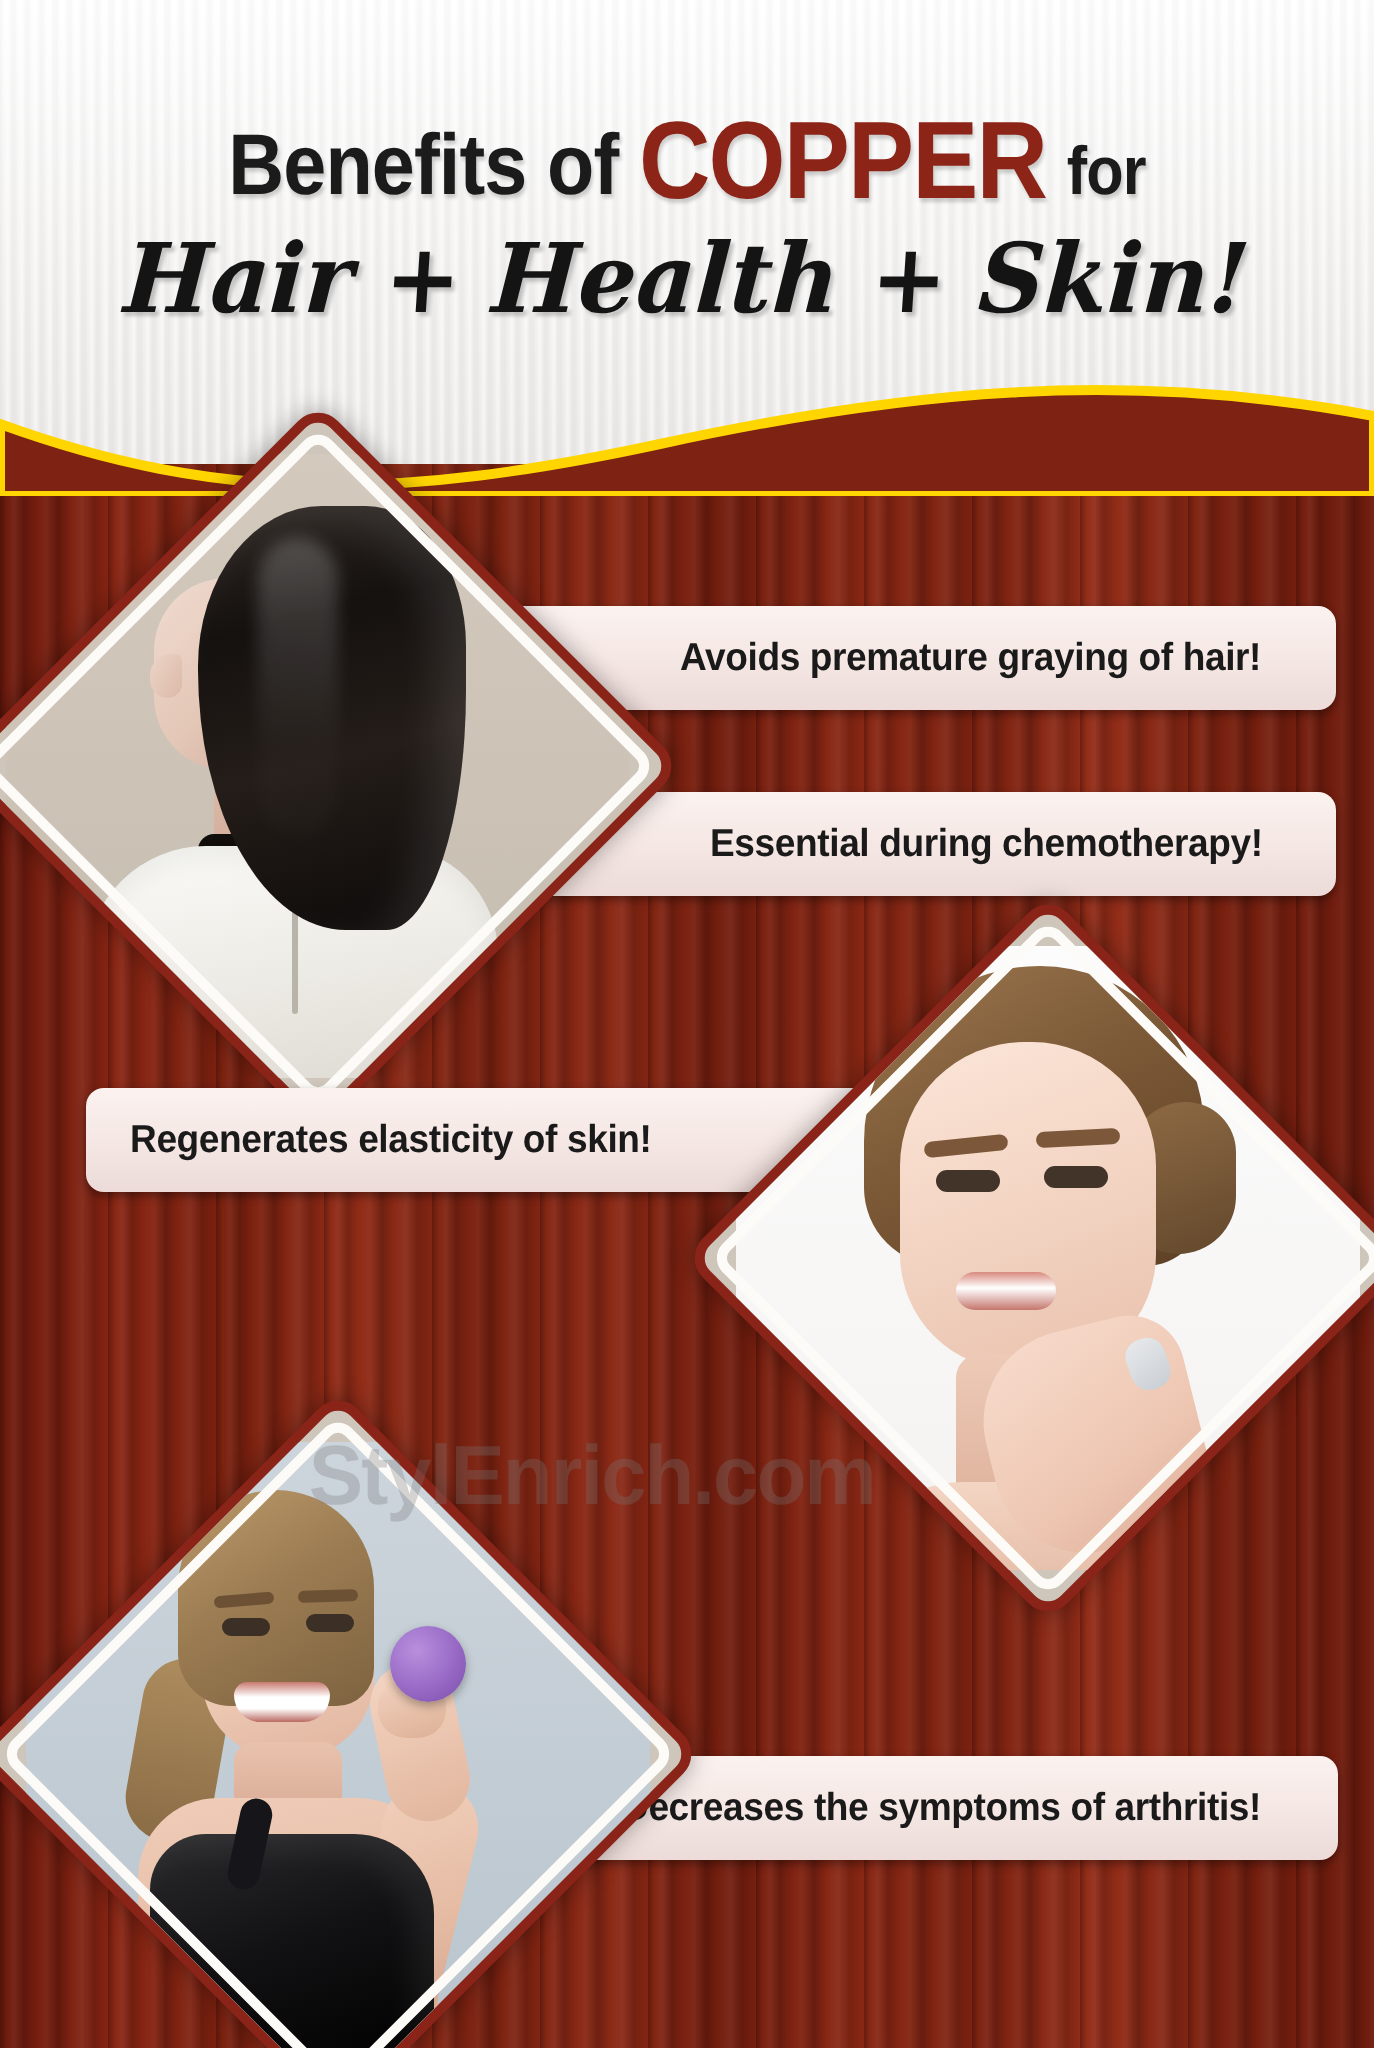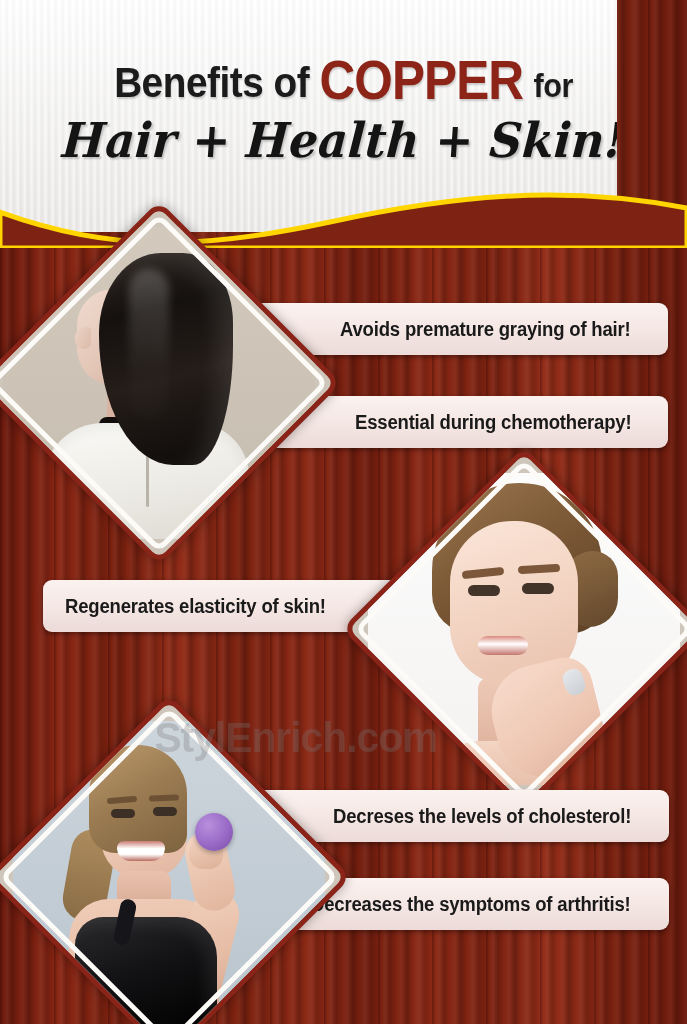--- a/index.html
+++ b/index.html
@@ -37,21 +37,21 @@
         #7a2110 35%, #8d2916 44%, #721d0e 53%, #8c2815 62%,
         #7c2211 71%, #942d19 80%, #7a2110 89%, #6e1b0d 100%),
       radial-gradient(ellipse 120% 70% at 50% 40%, rgba(255,255,255,0.09), rgba(0,0,0,0.30) 85%);
     background-size: 54px 100%, 100% 100%, 100% 100%;
   }
 
   
   .header {
     position: absolute;
     left: 0; top: 0;
-    width: 617px;
+    width: 687px;
     height: 232px;
     overflow: hidden;
     background-color: #f7f7f7;
     background-image:
       repeating-linear-gradient(90deg,
         rgba(0,0,0,0.030) 0px, rgba(0,0,0,0.00) 2px,
         rgba(255,255,255,0.50) 4px, rgba(0,0,0,0.022) 6px),
       linear-gradient(180deg, #ffffff 0%, #f4f3f2 55%, #eceae9 100%);
     background-size: 7px 100%, 100% 100%;
   }
@@ -134,21 +134,20 @@
     border-radius: 0 9px 9px 0;
     padding-left: 0;
     justify-content: flex-end;
     padding-right: 22px;
   }
   
   .banner.left-group {
     border-radius: 9px 0 0 9px;
     justify-content: flex-start;
     padding-left: 22px;
-    margin-top: 36px;
   }
 
   
   #banner-1 { left: 210px; top: 303px; width: 436px; }
   #banner-2 { left: 210px; top: 396px; width: 436px; }
 
   
   #banner-3 { left: 43px;  top: 544px; width: 440px; }
   #banner-4 { left: 43px;  top: 631px; width: 440px; }
 
@@ -499,23 +498,20 @@
         <div class="pf-neck"></div>
         <div class="pf-shoulder"></div>
         <div class="pf-hand"></div>
         <div class="pf-nail"></div>
       </div>
     </div>
   </div>
 
   <div class="watermark">StylEnrich.com</div>
 
-  <div class="banner right-group" id="banner-5">
-    <span class="banner-text">Decreses the levels of cholesterol!</span>
-  </div>
   <div class="banner right-group" id="banner-6">
     <span class="banner-text">Decreases the symptoms of arthritis!</span>
   </div>
 
   <div class="diamond" id="diamond-3">
     <div class="photo">
       <div class="photo-fit">
         <div class="pt-pony"></div>
         <div class="pt-face"></div>
         <div class="pt-hair"></div>

